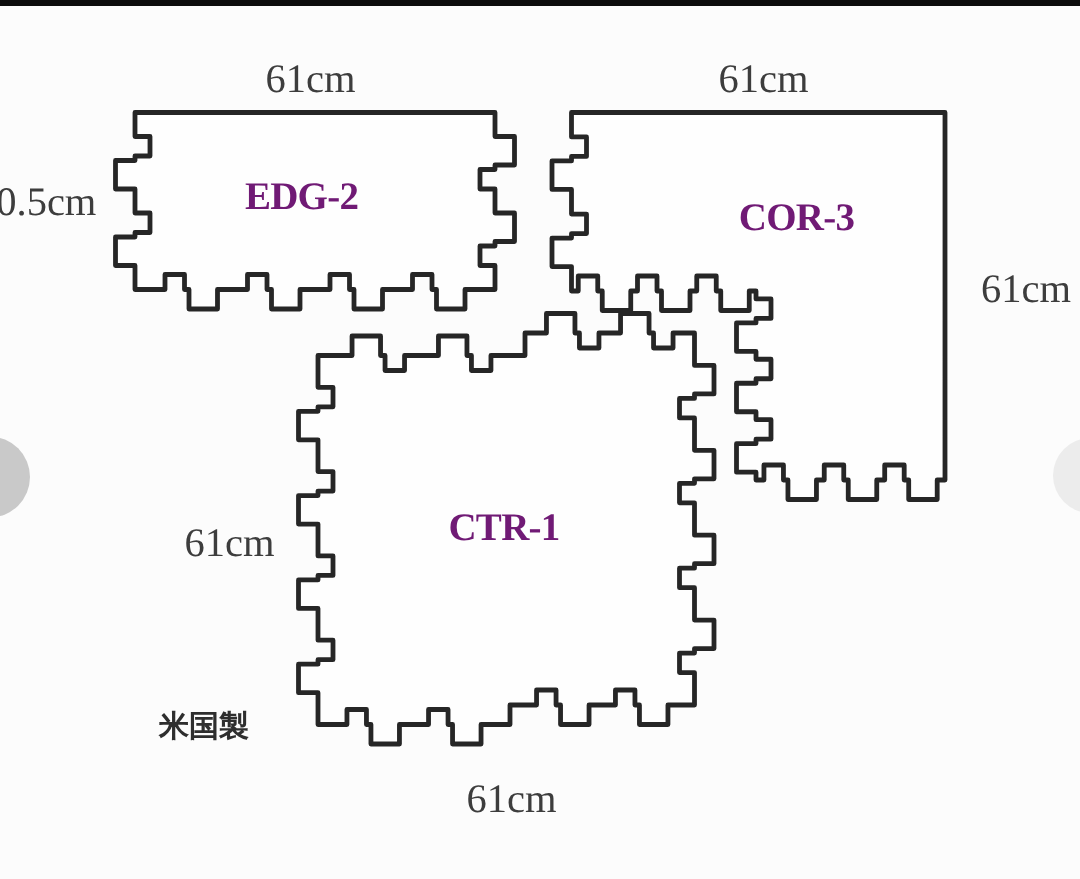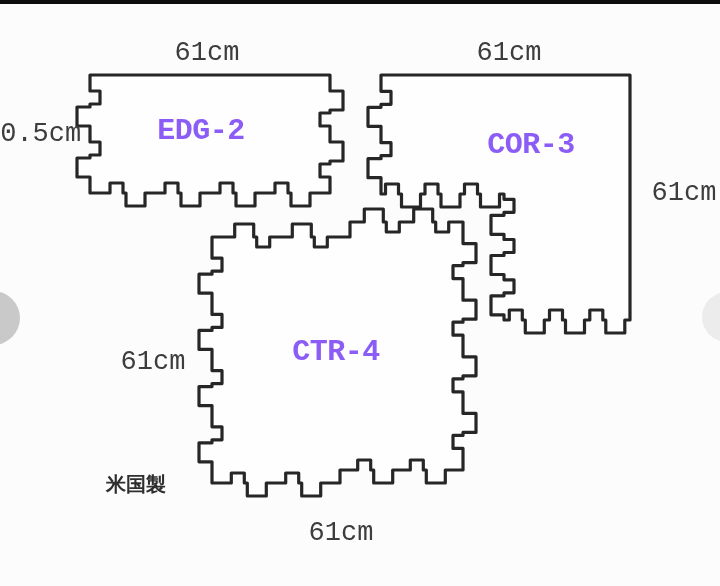--- a/index.html
+++ b/index.html
@@ -1,21 +1,21 @@
 <!DOCTYPE html>
 <html><head>
 <meta charset="utf-8">
 <style>
   html,body{margin:0;padding:0;background:#ffffff;}
   .stage{
     position:relative;
     width:720px;height:586px;
     background:#fcfcfc;
     overflow:hidden;
-    font-family:Liberation Mono, monospace;
+    font-family:Liberation Serif, serif;
   }
   .top-bar{
     position:absolute;left:0;top:0;width:720px;height:4px;
     background:#0d0d0d;
   }
   svg.diagram{position:absolute;left:0;top:0;}
   .lbl{
     position:absolute;
     transform:translate(-50%,-50%);
     white-space:nowrap;
@@ -25,22 +25,22 @@
     letter-spacing:0px;
   }
   .lbl.clip-left{
     transform:none;
     left:-16px;top:119px;
   }
   .pname{
     position:absolute;
     transform:translate(-50%,-50%);
     white-space:nowrap;
-    color:#8b5cf6;
-    font-size:30px;
+    color:#701a75;
+    font-size:26px;
     font-weight:700;
     letter-spacing:-0.5px;
   }
   .note{
     position:absolute;
     transform:translate(-50%,-50%);
     white-space:nowrap;
     color:#2e2e2e;
     font-size:20px;
     font-weight:700;
@@ -65,17 +65,17 @@
 
   <div class="lbl" style="left:207px;top:53px">61cm</div>
   <div class="lbl clip-left">30.5cm</div>
   <div class="lbl" style="left:509px;top:53px">61cm</div>
   <div class="lbl" style="left:684px;top:193px">61cm</div>
   <div class="lbl" style="left:153px;top:362px">61cm</div>
   <div class="lbl" style="left:341px;top:533px">61cm</div>
 
   <div class="pname" style="left:201px;top:131px">EDG-2</div>
   <div class="pname" style="left:531px;top:145px">COR-3</div>
-  <div class="pname" style="left:336px;top:352px">CTR-4</div>
+  <div class="pname" style="left:336px;top:352px">CTR-1</div>
 
   <div class="note" style="left:136px;top:484px">米国製</div>
 
 </div>
 
 </body></html>

